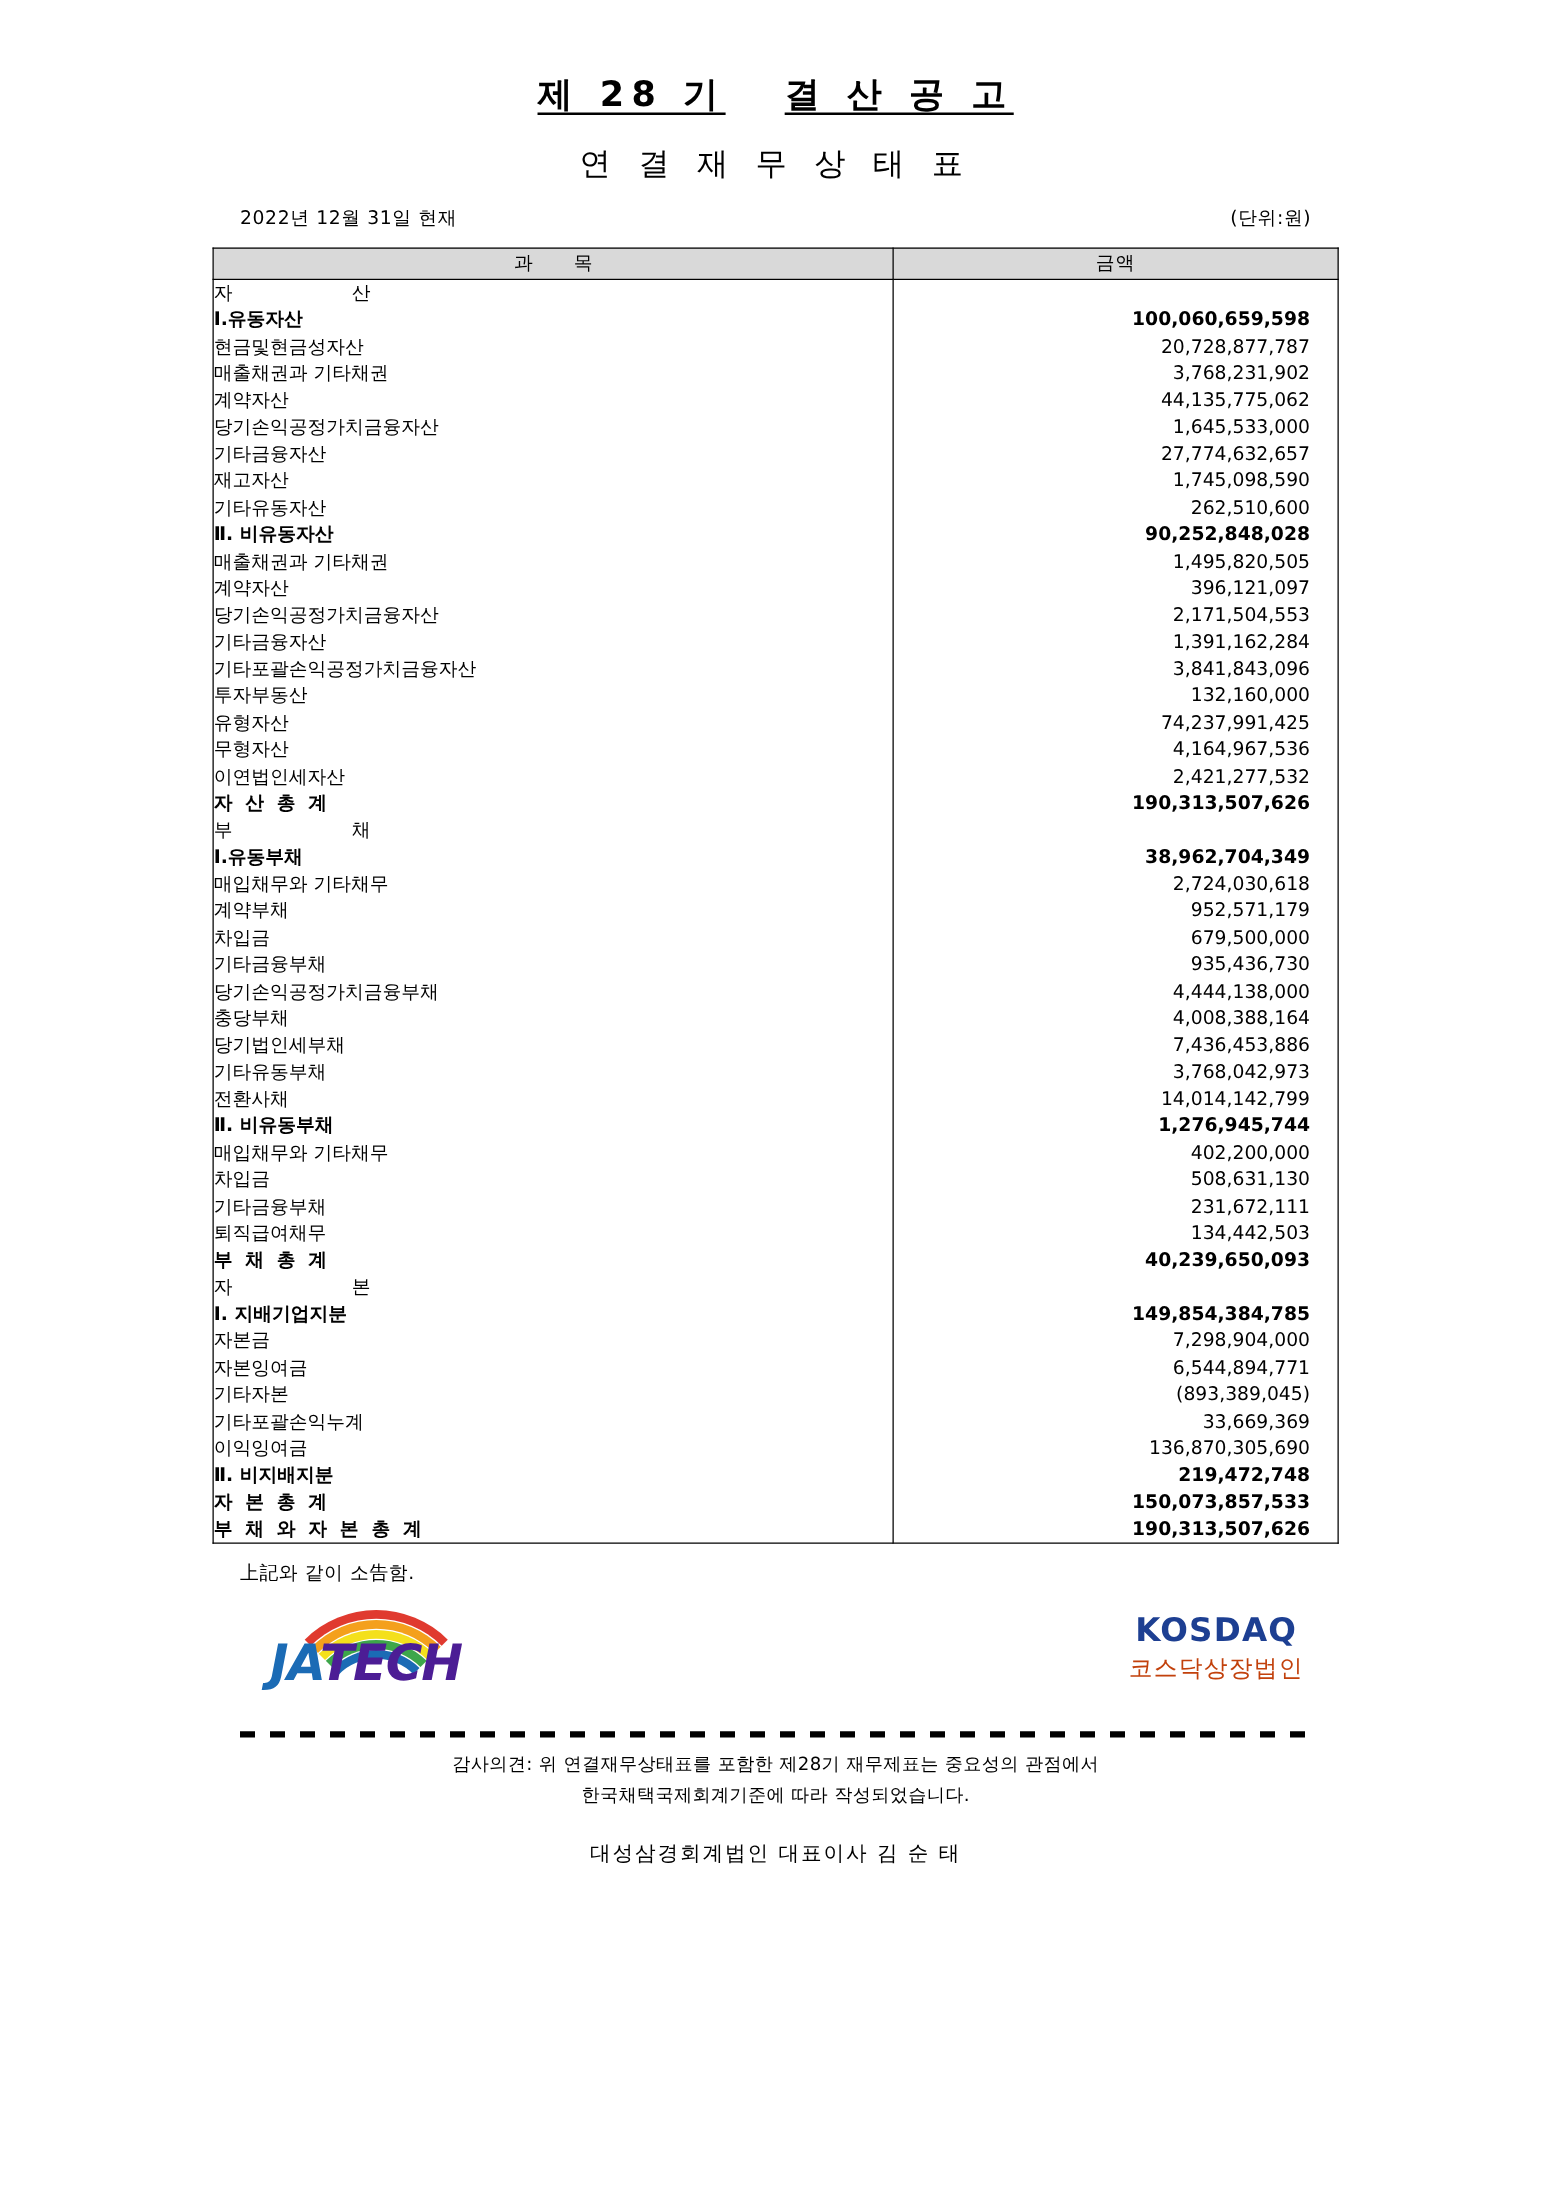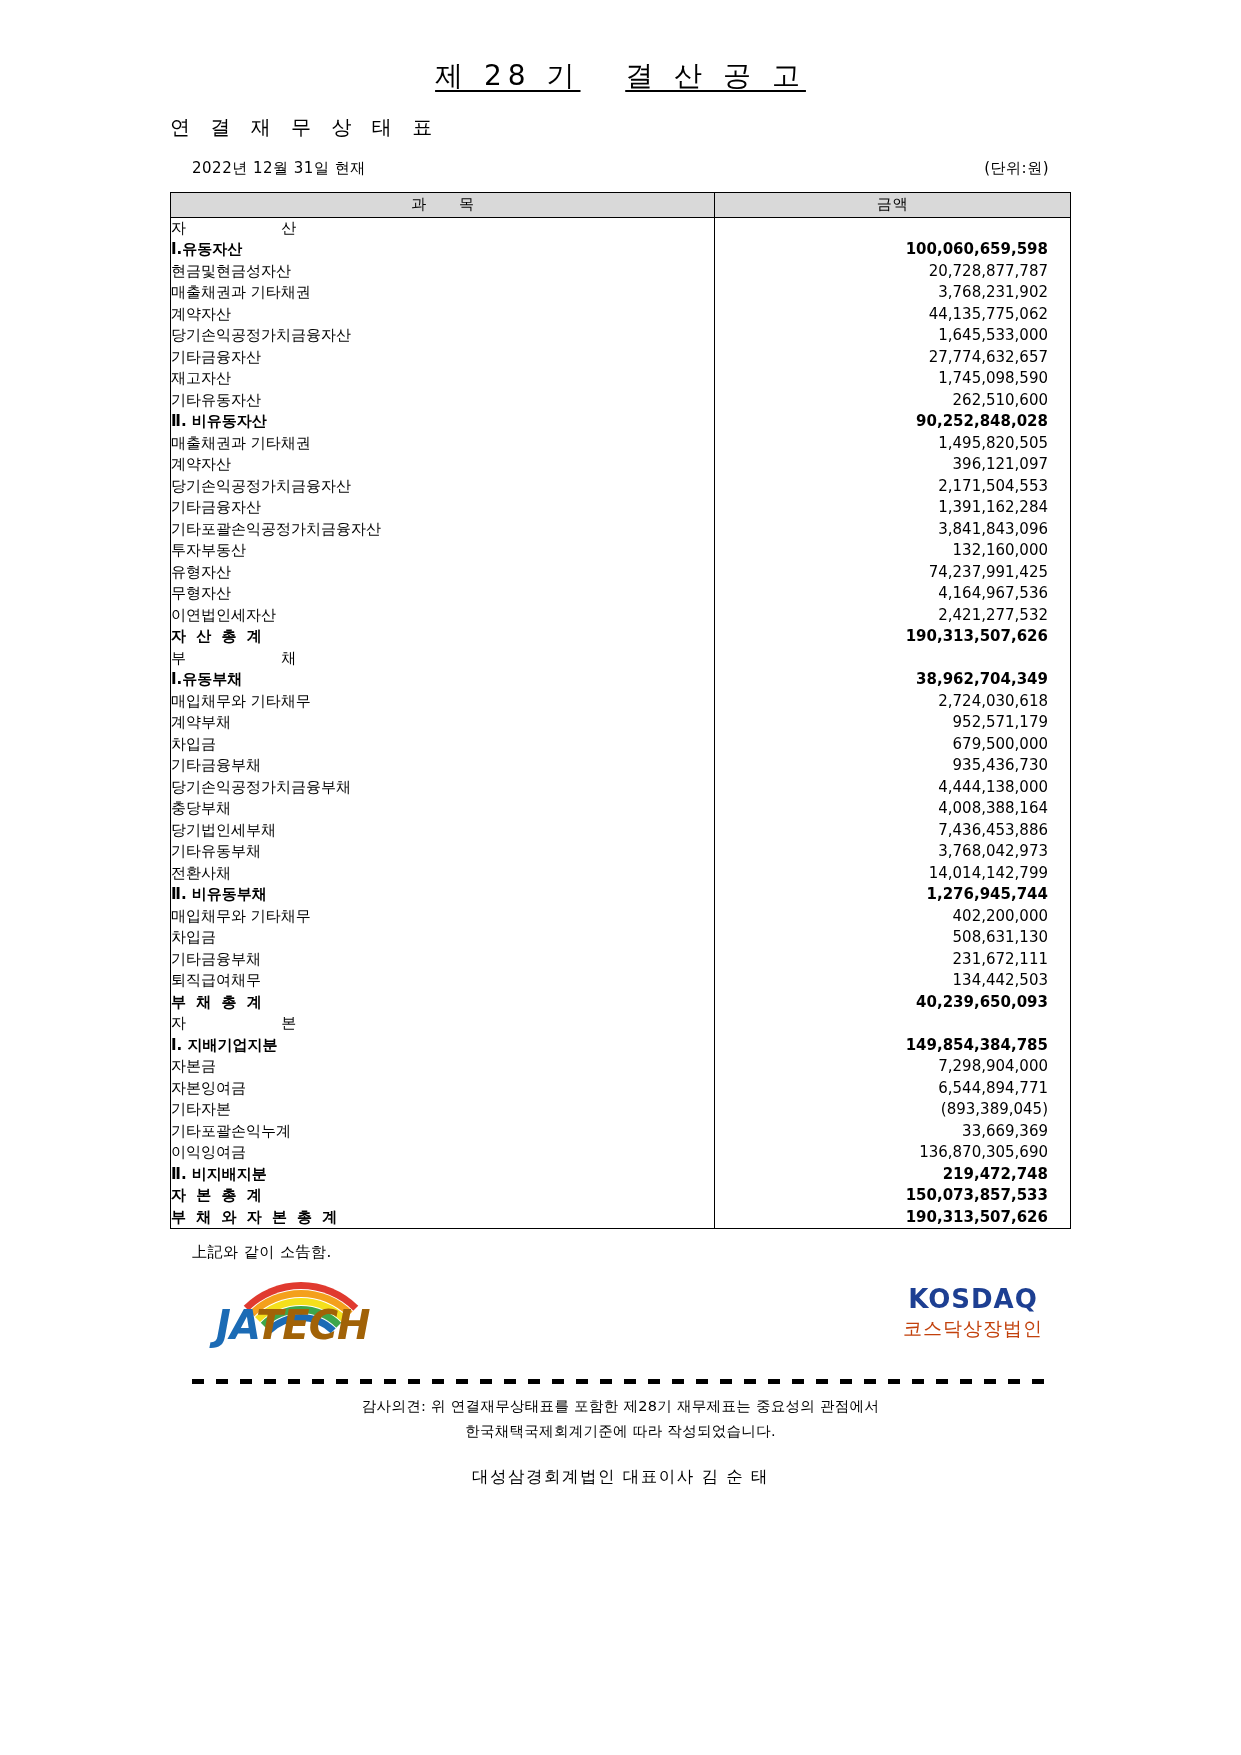--- a/index.html
+++ b/index.html
@@ -21,29 +21,29 @@
     height: 1755px;
     box-sizing: border-box;
     padding: 0 170px;
   }
   
   .doc-title {
     text-align: center;
     font-size: 28px;
     letter-spacing: 6px;
     padding-top: 38px;
-    font-weight: normal;
+    font-weight: bold;
   }
   .doc-title span.u {
     text-decoration: underline;
     text-underline-offset: 5px;
   }
   .doc-subtitle {
-    text-align: left;
-    font-size: 20px;
+    text-align: center;
+    font-size: 25px;
     letter-spacing: 7px;
     margin-top: 10px;
   }
   .meta-row {
     display: flex;
     justify-content: space-between;
     align-items: flex-end;
     font-size: 15px;
     margin-top: 18px;
     padding: 0 22px 0 22px;
@@ -149,21 +149,21 @@
     position: absolute;
     left: 6px;
     top: 26px;
     font-size: 40px;
     font-weight: bold;
     font-style: italic;
     letter-spacing: -1px;
     font-family: "DejaVu Sans", "Liberation Sans", sans-serif;
   }
   .jastech-text .ja { color: #1b6bb5; }
-  .jastech-text .tech { color: #a16207; }
+  .jastech-text .tech { color: #4c1d95; }
   .center-sign {
     position: absolute;
     left: 0;
     right: 0;
     top: 6px;
     text-align: center;
     font-size: 16px;
     line-height: 28px;
     letter-spacing: 1px;
   }

